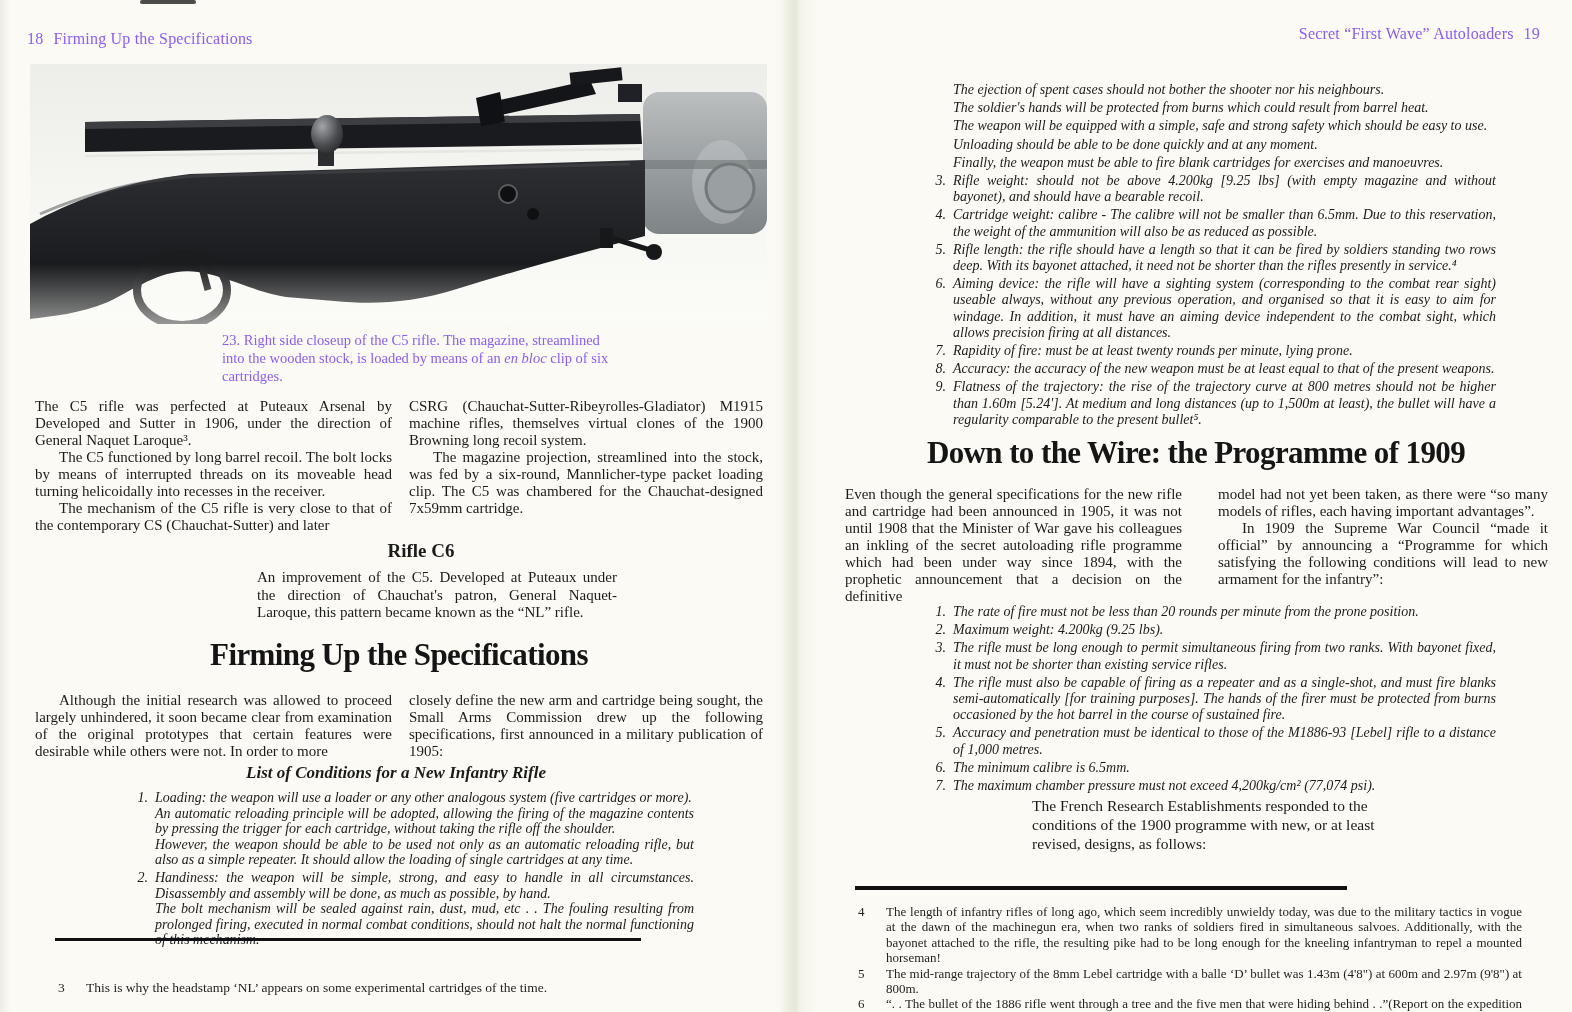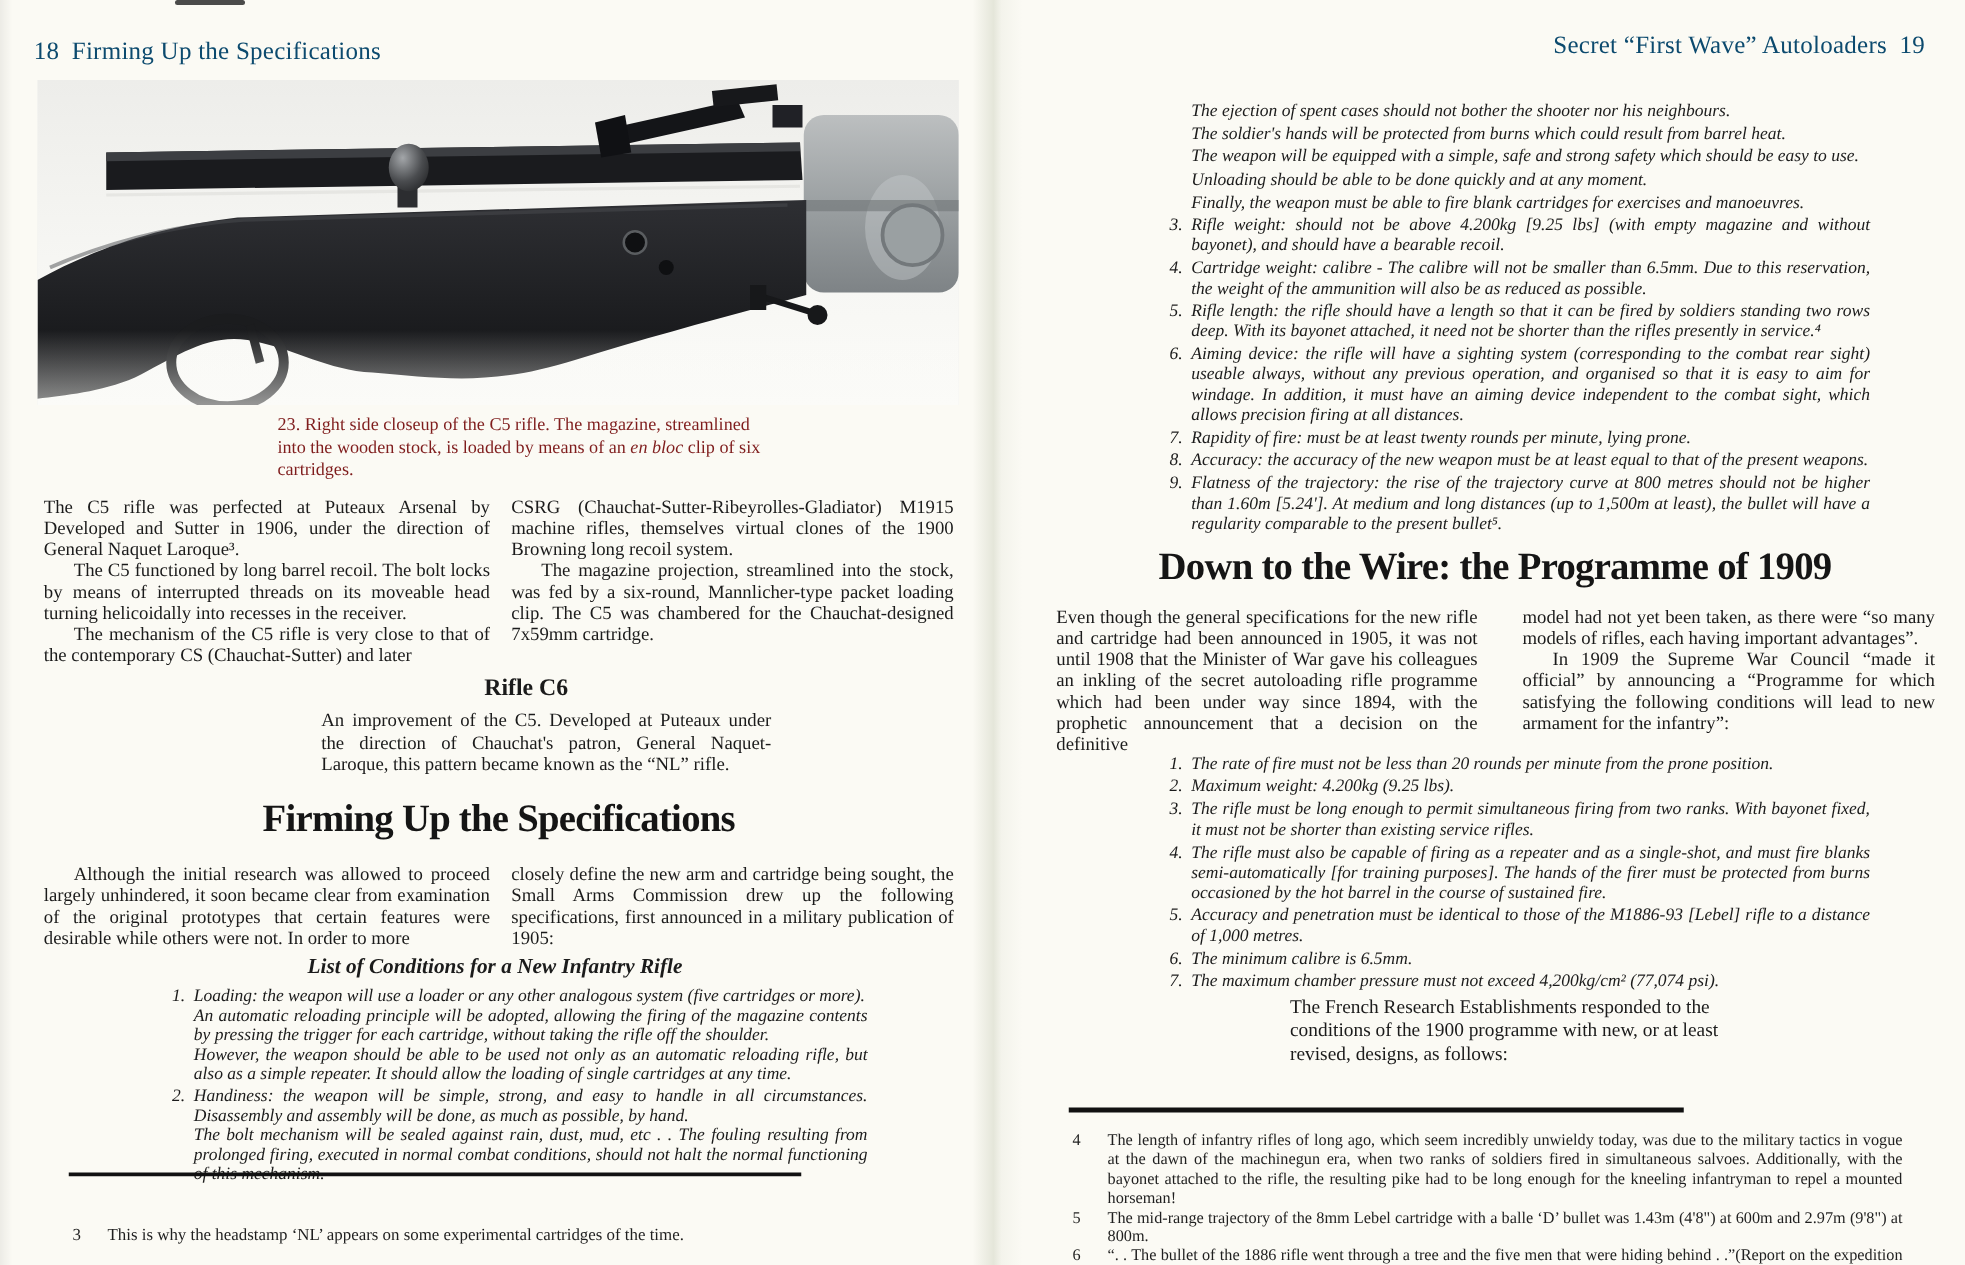--- a/index.html
+++ b/index.html
@@ -4,28 +4,28 @@
 <style>
   html,body{margin:0;padding:0;}
   body{
     width:1572px;height:1012px;position:relative;overflow:hidden;
     background:#fbfaf4;color:#1b1b1b;
     font-family:"Liberation Serif", serif;
     -webkit-font-smoothing:antialiased;
   }
   .abs{position:absolute;}
   
-  .page-header{font-size:20px;letter-spacing:.2px;color:#0c4a6e;}
+  .page-header{font-size:16px;letter-spacing:.2px;color:#8b5cf6;}
   .page-header .pn{margin-right:10px;}
   .page-header-r{text-align:right;}
   .page-header-r .pn{margin-left:10px;}
   
   .photo{background:#f0f0ed;}
   .photo svg{display:block;}
-  .caption{font-size:14.5px;line-height:18px;color:#7f1d1d;}
+  .caption{font-size:14.5px;line-height:18px;color:#8b5cf6;}
   
   .body-text{font-size:15px;line-height:17px;text-align:justify;}
   .body-text p{margin:0;}
   .body-text p.indent{text-indent:24px;}
   
   .c6-head{font-size:19px;font-weight:bold;text-align:center;margin:0 0 7px 0;}
   .c6-body{font-size:15px;line-height:17.5px;text-align:justify;margin-left:32px;}
   
   .big-head{font-size:31px;font-weight:bold;letter-spacing:-.6px;text-align:center;color:#151515;}
   

